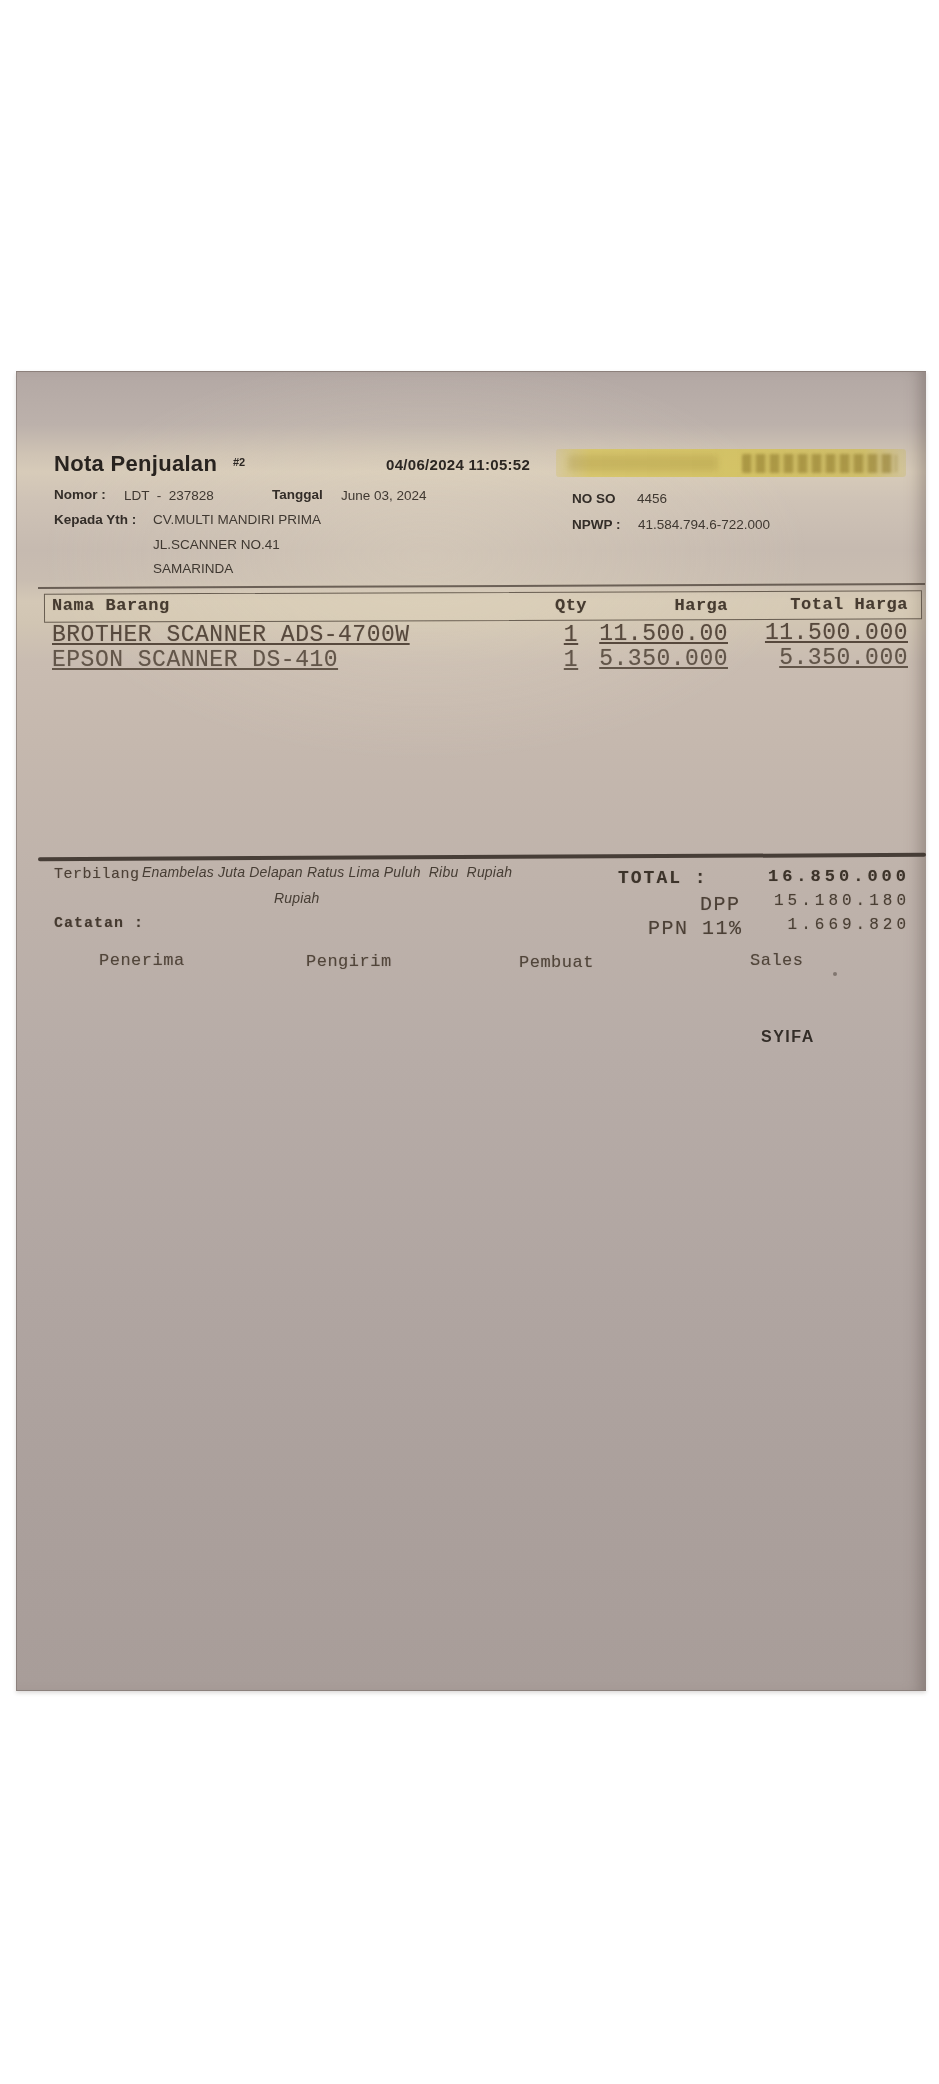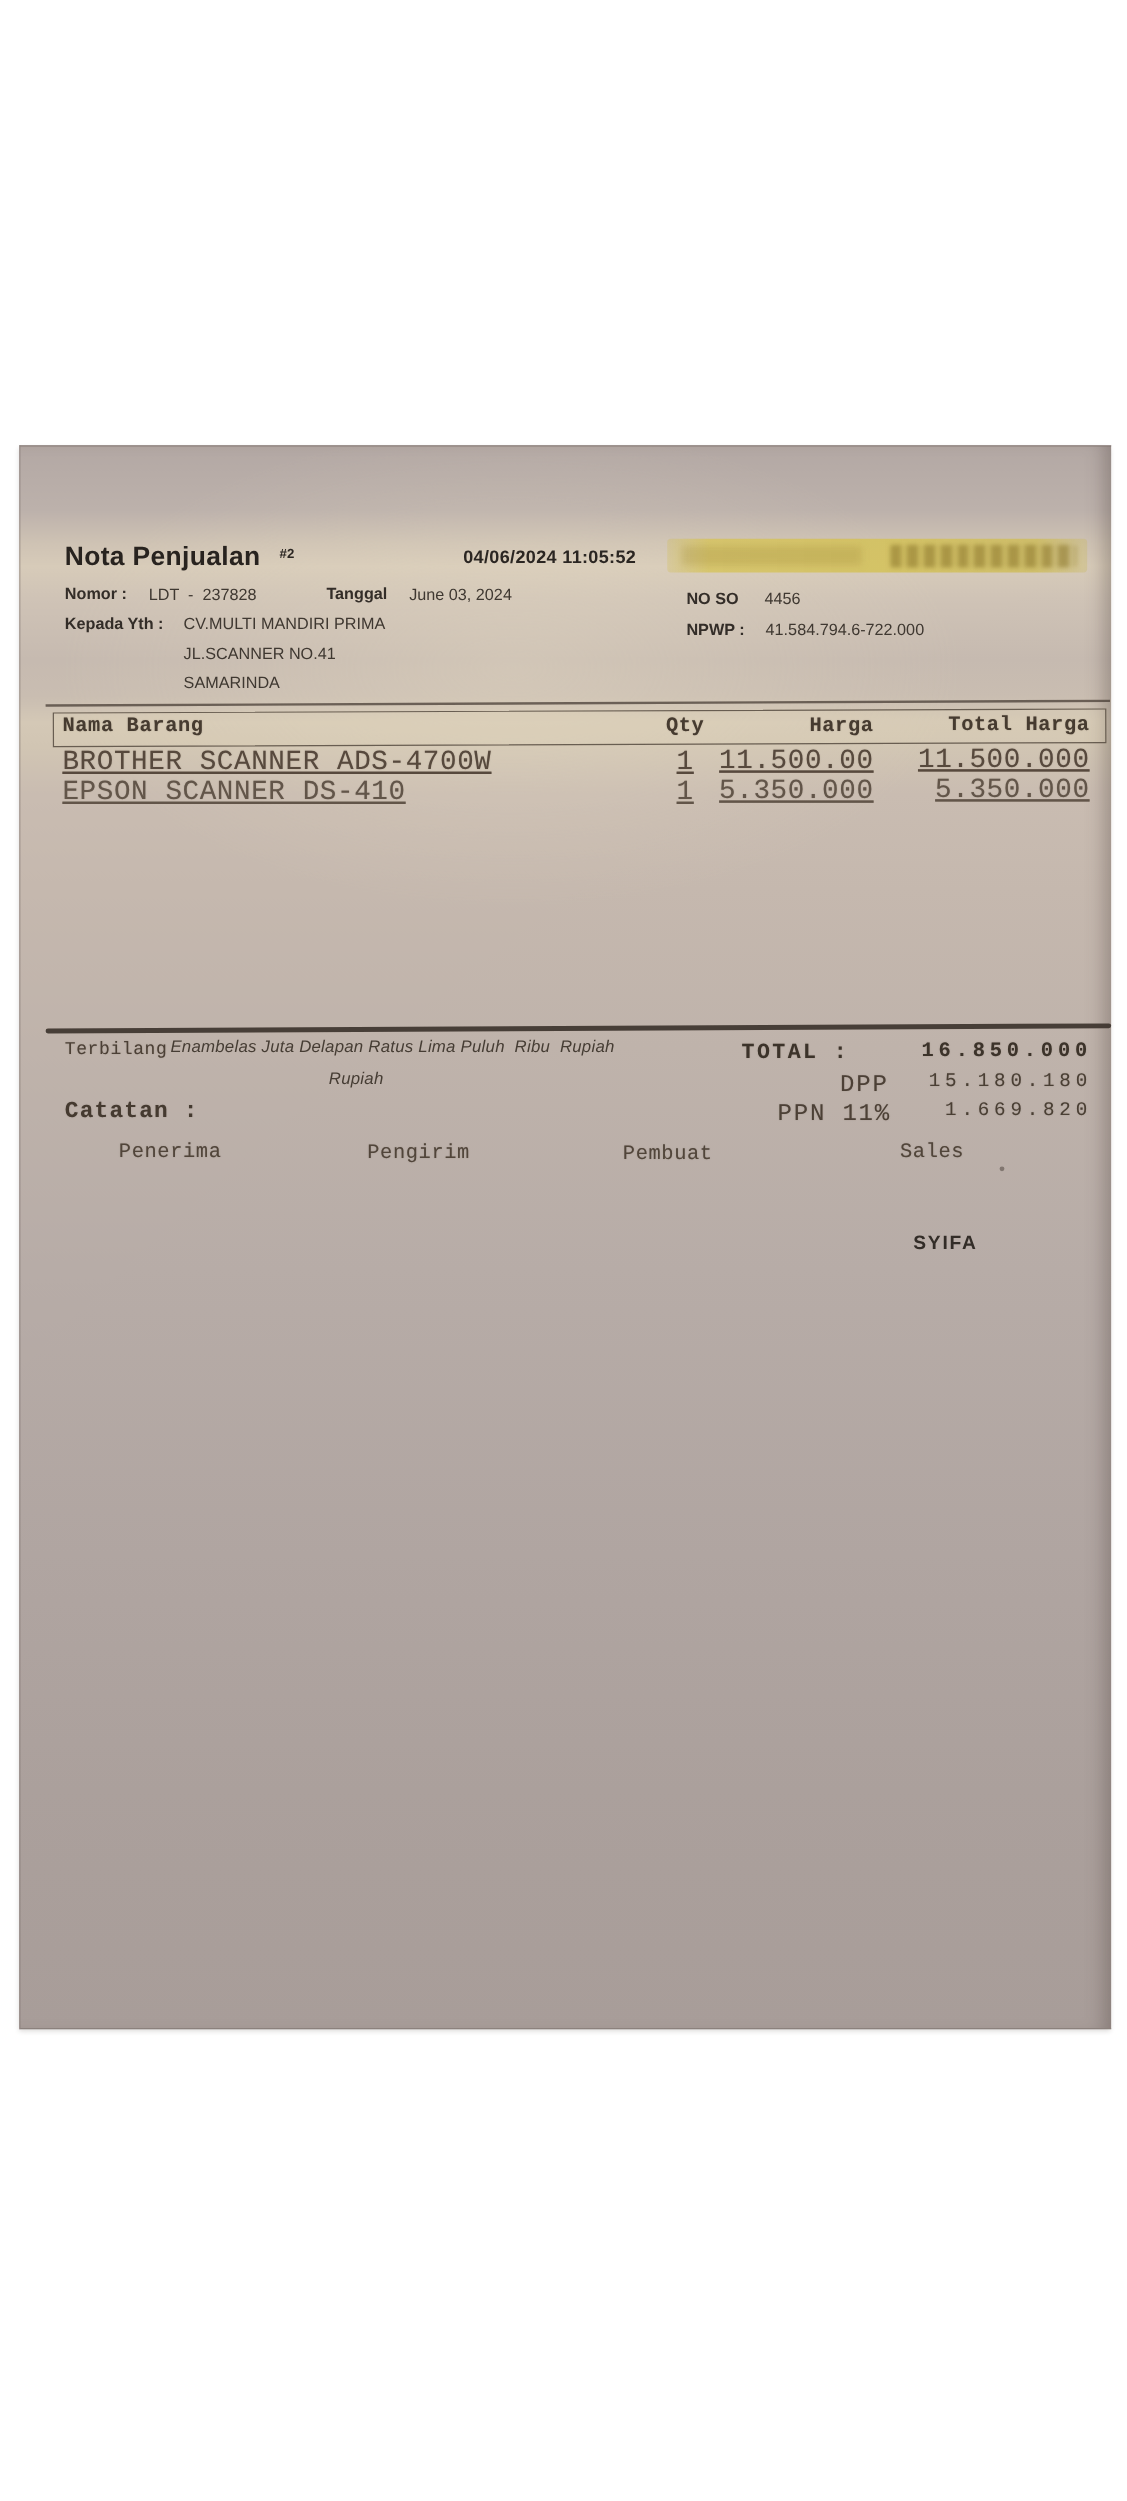--- a/index.html
+++ b/index.html
@@ -73,21 +73,21 @@
   .row2{color:#5d5044;opacity:0.95;}
   
   .rule-heavy{position:absolute;left:38px;top:855px;width:888px;height:4px;
     background:rgba(58,49,42,0.9);transform:rotate(-0.28deg);border-radius:2px;}
   .terb-lbl{font-size:15px;letter-spacing:0.5px;color:#4c4036;}
   .terb-txt{font-size:14px;letter-spacing:0.2px;}
   .total-lbl{font-size:18px;font-weight:bold;letter-spacing:2px;color:#3c332a;}
   .total-val{font-size:17px;font-weight:600;letter-spacing:4px;color:#3c332a;text-align:right;}
   .sum-lbl{font-size:20px;letter-spacing:1.5px;color:#4c4036;}
   .sum-val{font-size:16px;letter-spacing:4px;color:#4a3f34;text-align:right;}
-  .catatan{font-size:19px;font-weight:bold;letter-spacing:1px;color:#453a30;}
+  .catatan{font-size:15px;font-weight:bold;letter-spacing:1px;color:#453a30;}
   
   .sig{font-size:17px;letter-spacing:0.5px;color:#51453a;}
   .sales-name{font-size:16px;font-weight:bold;letter-spacing:1.5px;color:#332d28;}
   .dot{position:absolute;left:833px;top:972px;width:4px;height:4px;border-radius:50%;
     background:rgba(72,62,56,0.5);}
 </style>
 </head>
 <body>
 
 <div class="photo">

